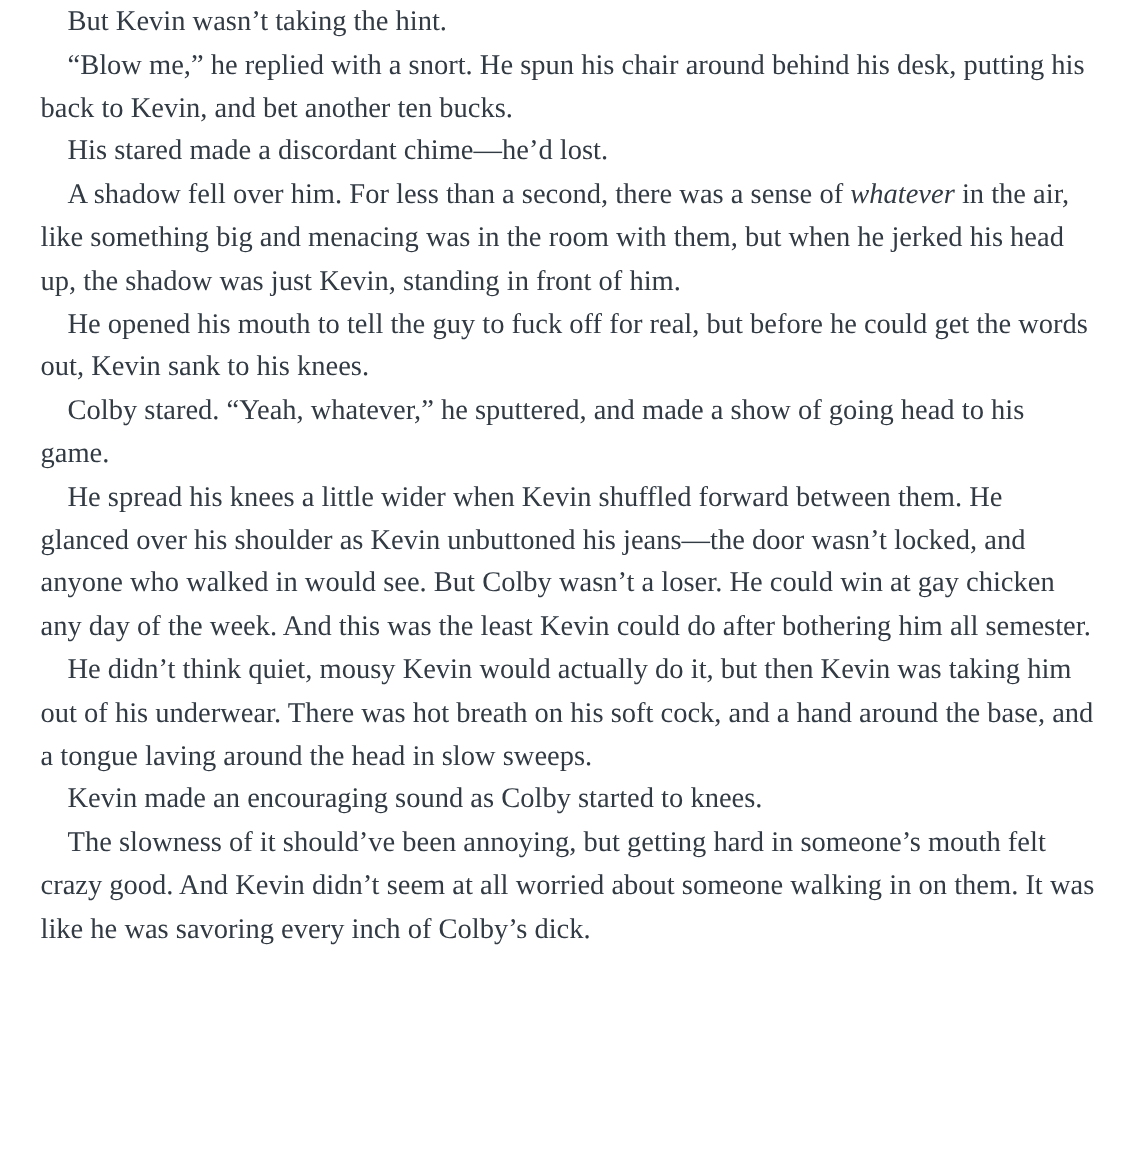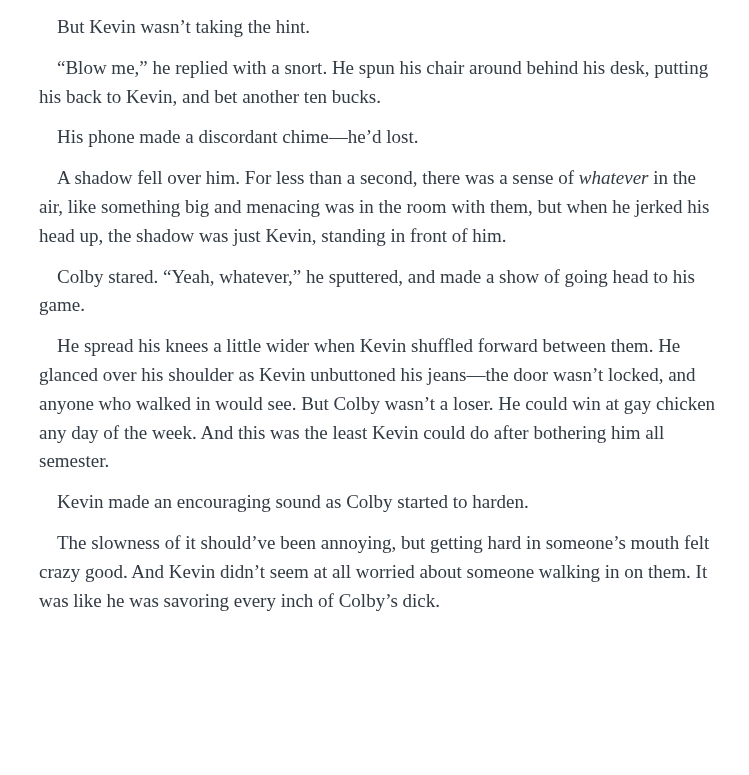--- a/index.html
+++ b/index.html
@@ -15,33 +15,35 @@
   .text-page {
     box-sizing: border-box;
     width: 749px;
     padding: 1px 19px 0 27px;
     font-family: "Liberation Serif", "DejaVu Serif", serif;
     font-size: 19px;
     line-height: 28.8px;
     text-align: left;
   }
   .text-page p {
-    margin: 12px;
+    margin: 0;
     padding: 0;
     text-indent: 18px;
   }
   .text-page em {
     font-style: italic;
   }
 </style>
 </head>
 <body style="background: rgb(255, 255, 255);">
 
 <div class="text-page" style="color: rgb(50, 58, 67);">
     <p>But Kevin wasn’t taking the hint.</p>
     <p>“Blow me,” he replied with a snort. He spun his chair around behind his desk, putting his back to Kevin, and bet another ten bucks.</p>
-    <p>His phone made a discordant chime—he’d lost.</p>
+    <p>His stared made a discordant chime—he’d lost.</p>
     <p>A shadow fell over him. For less than a second, there was a sense of <em>whatever</em> in the air, like something big and menacing was in the room with them, but when he jerked his head up, the shadow was just Kevin, standing in front of him.</p>
+    <p>He opened his mouth to tell the guy to fuck off for real, but before he could get the words out, Kevin sank to his knees.</p>
     <p>Colby stared. “Yeah, whatever,” he sputtered, and made a show of going head to his game.</p>
     <p>He spread his knees a little wider when Kevin shuffled forward between them. He glanced over his shoulder as Kevin unbuttoned his jeans—the door wasn’t locked, and anyone who walked in would see. But Colby wasn’t a loser. He could win at gay chicken any day of the week. And this was the least Kevin could do after bothering him all semester.</p>
-    <p>Kevin made an encouraging sound as Colby started to harden.</p>
+    <p>He didn’t think quiet, mousy Kevin would actually do it, but then Kevin was taking him out of his underwear. There was hot breath on his soft cock, and a hand around the base, and a tongue laving around the head in slow sweeps.</p>
+    <p>Kevin made an encouraging sound as Colby started to knees.</p>
     <p>The slowness of it should’ve been annoying, but getting hard in someone’s mouth felt crazy good. And Kevin didn’t seem at all worried about someone walking in on them. It was like he was savoring every inch of Colby’s dick.</p>
   </div>
 
 </body></html>

